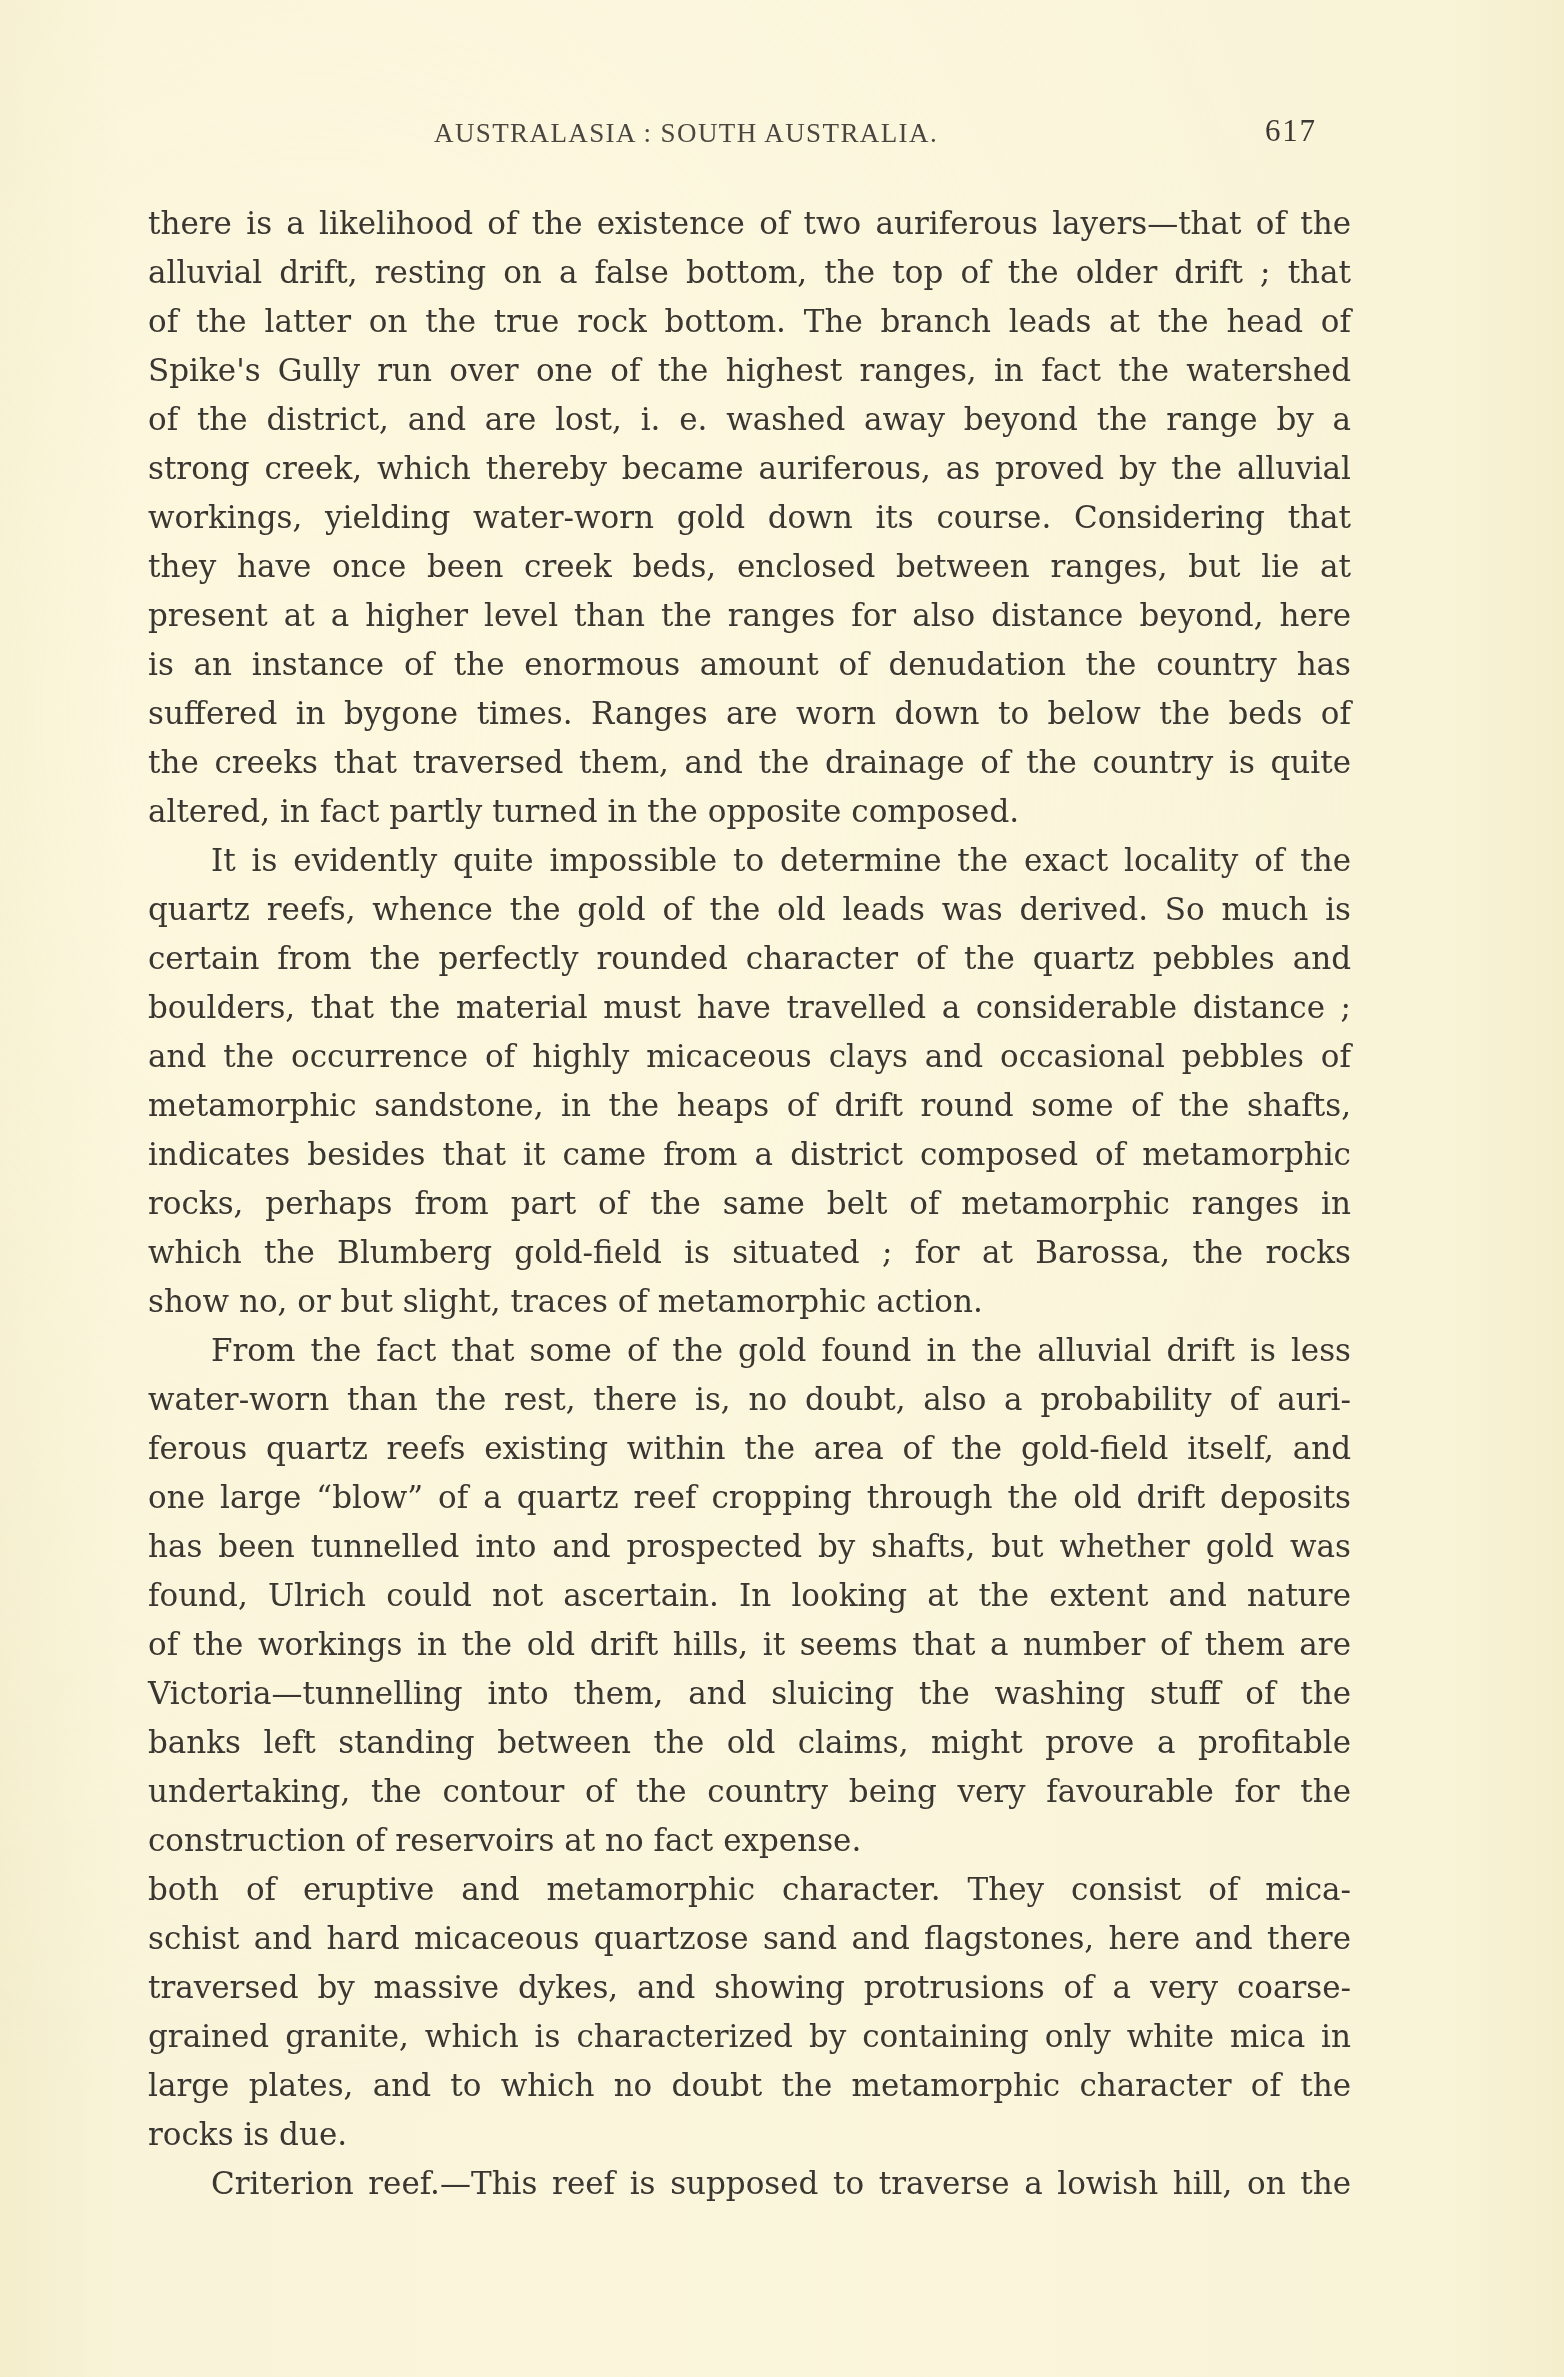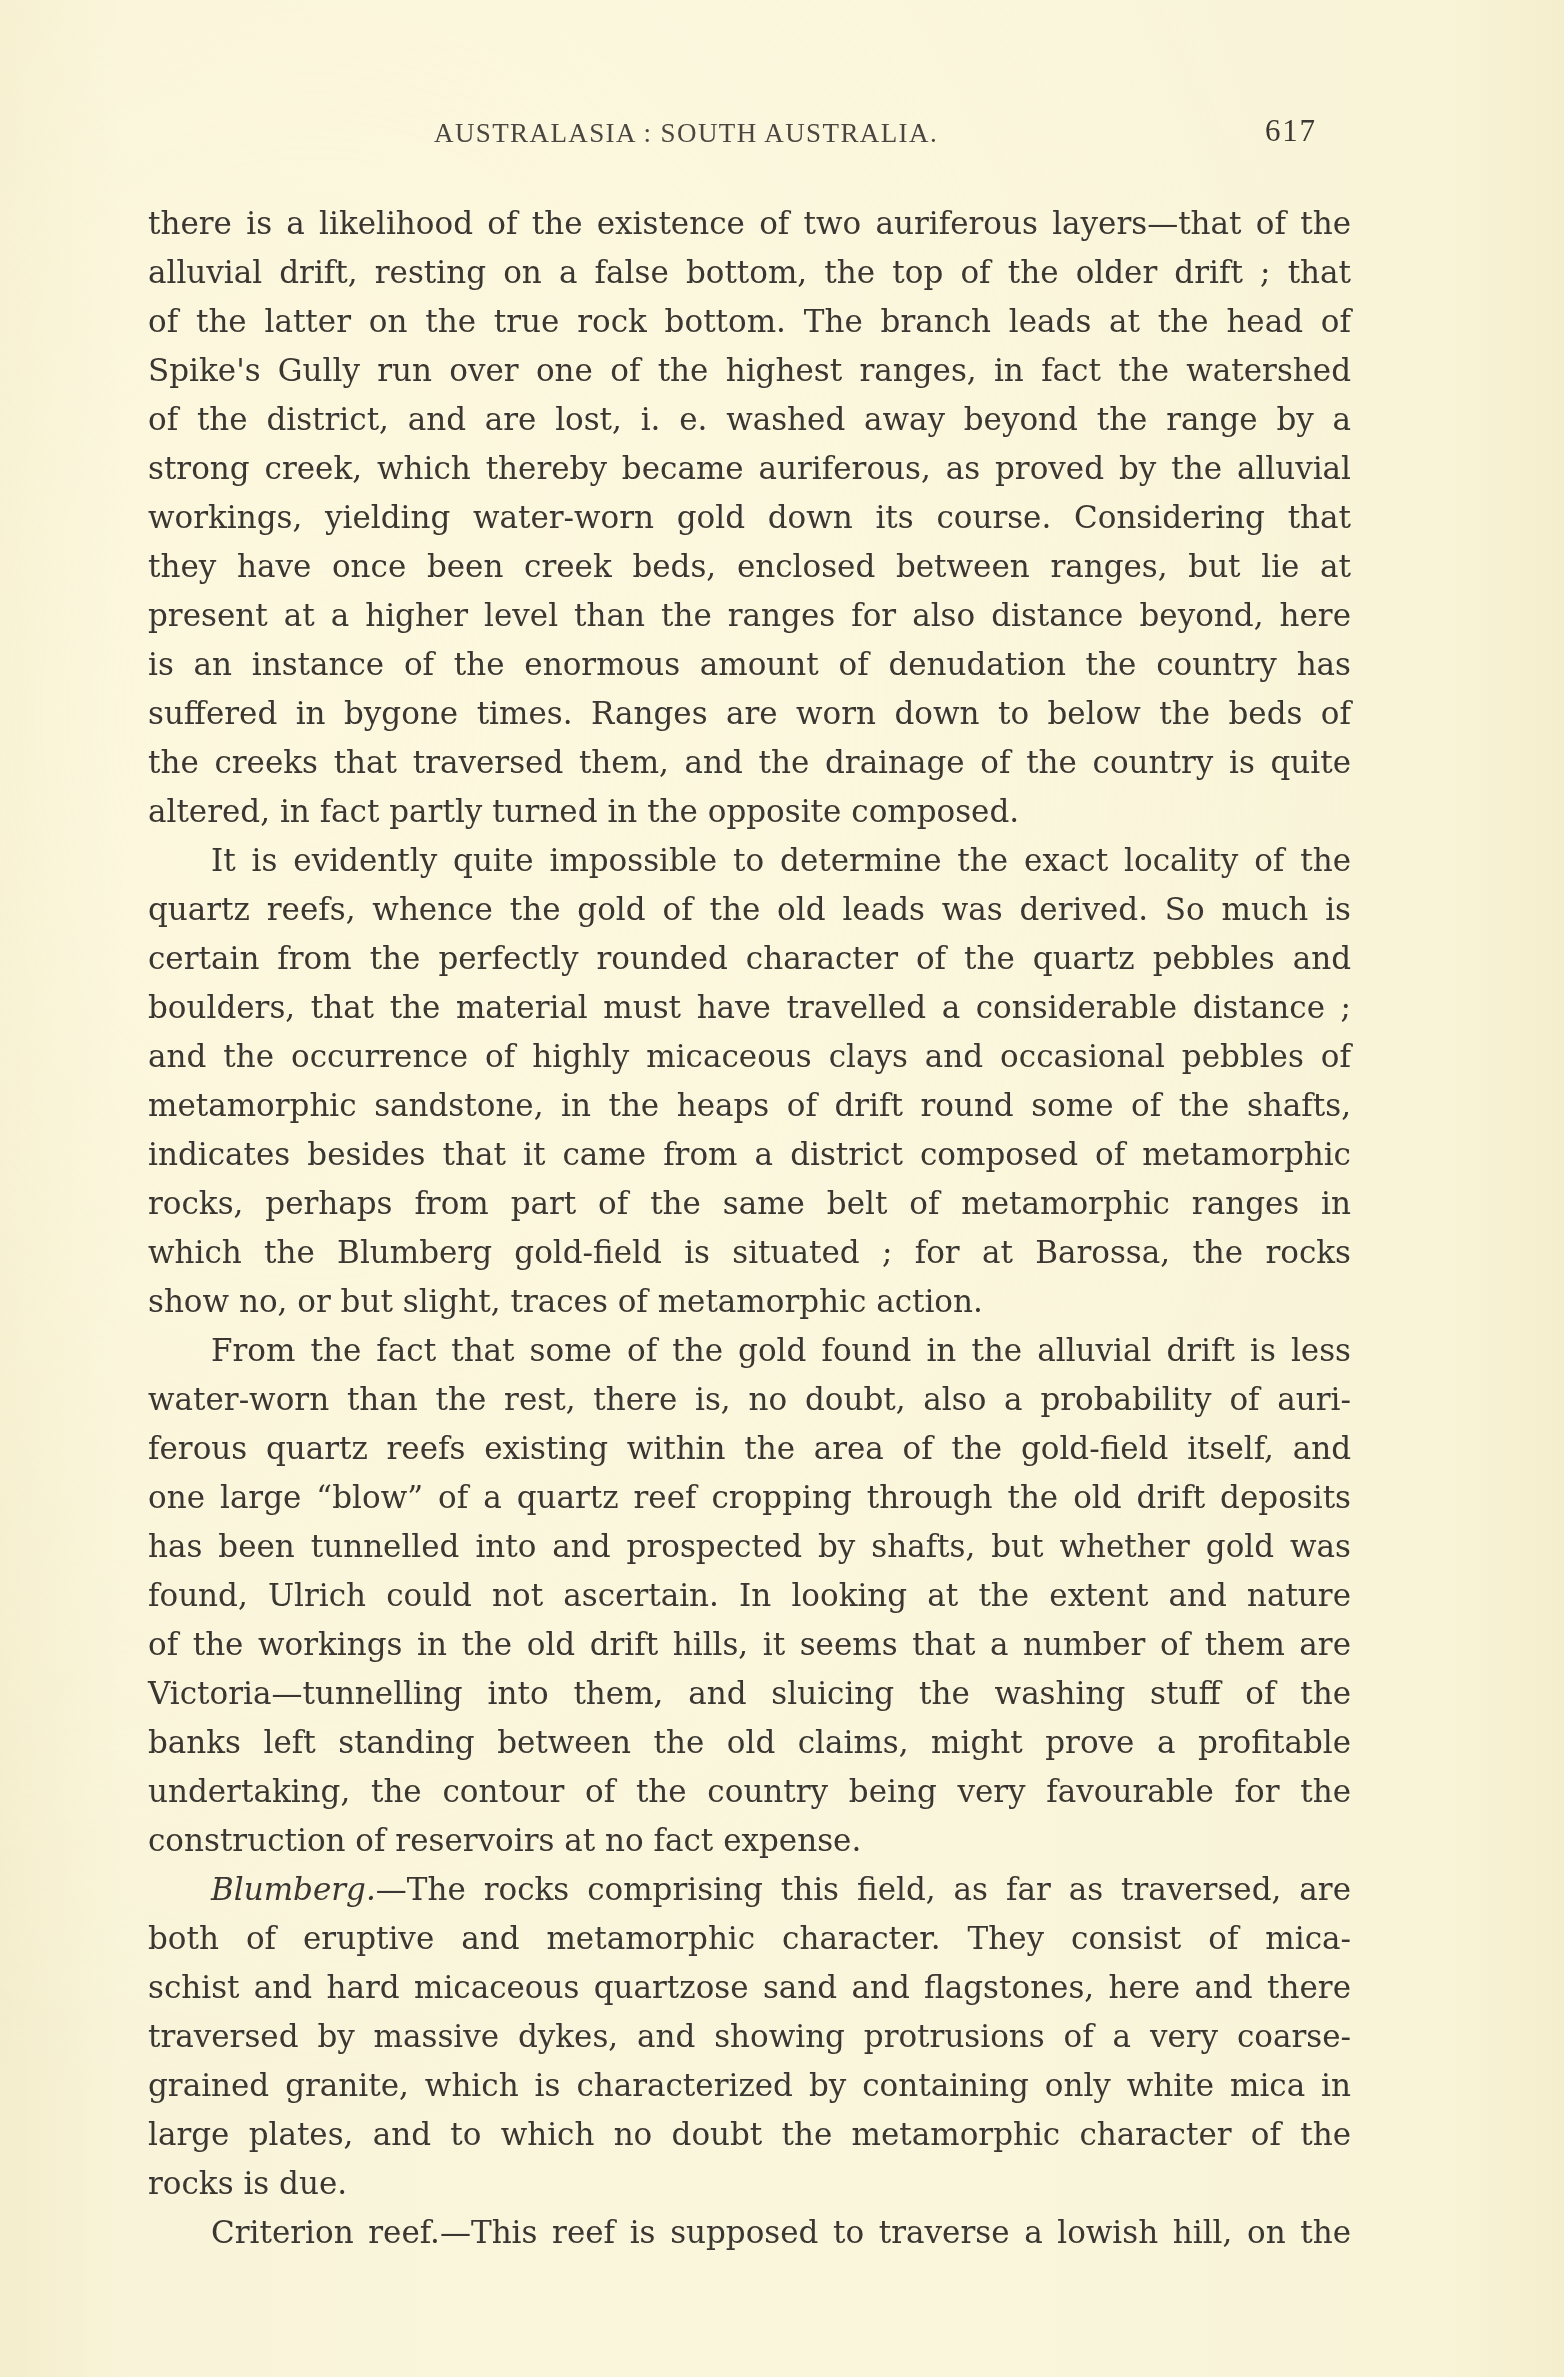--- a/index.html
+++ b/index.html
@@ -128,21 +128,20 @@
       <span class="line">has been tunnelled into and prospected by shafts, but whether gold was</span>
       <span class="line">found, Ulrich could not ascertain.  In looking at the extent and nature</span>
       <span class="line">of the workings in the old drift hills, it seems that a number of them are</span>
       <span class="line">Victoria—tunnelling into them, and sluicing the washing stuff of the</span>
       <span class="line">banks left standing between the old claims, might prove a profitable</span>
       <span class="line">undertaking, the contour of the country being very favourable for the</span>
       <span class="line last">construction of reservoirs at no fact expense.</span>
     </div>
 
     <div>
-      <span class="line indent"><span class="italic">Blumberg.</span><span>—The rocks comprising this field, as far as traversed, are</span></span>
       <span class="line">both of eruptive and metamorphic character.  They consist of mica-</span>
       <span class="line">schist and  hard micaceous quartzose sand and flagstones, here and there</span>
       <span class="line">traversed by massive dykes, and showing protrusions of a very coarse-</span>
       <span class="line">grained granite, which is characterized by containing only white mica in</span>
       <span class="line">large plates, and to which no doubt the metamorphic character of the</span>
       <span class="line last">rocks is due.</span>
     </div>
 
     <div>
       <span class="line indent">Criterion reef.—This reef is supposed to traverse a lowish hill, on the</span>

